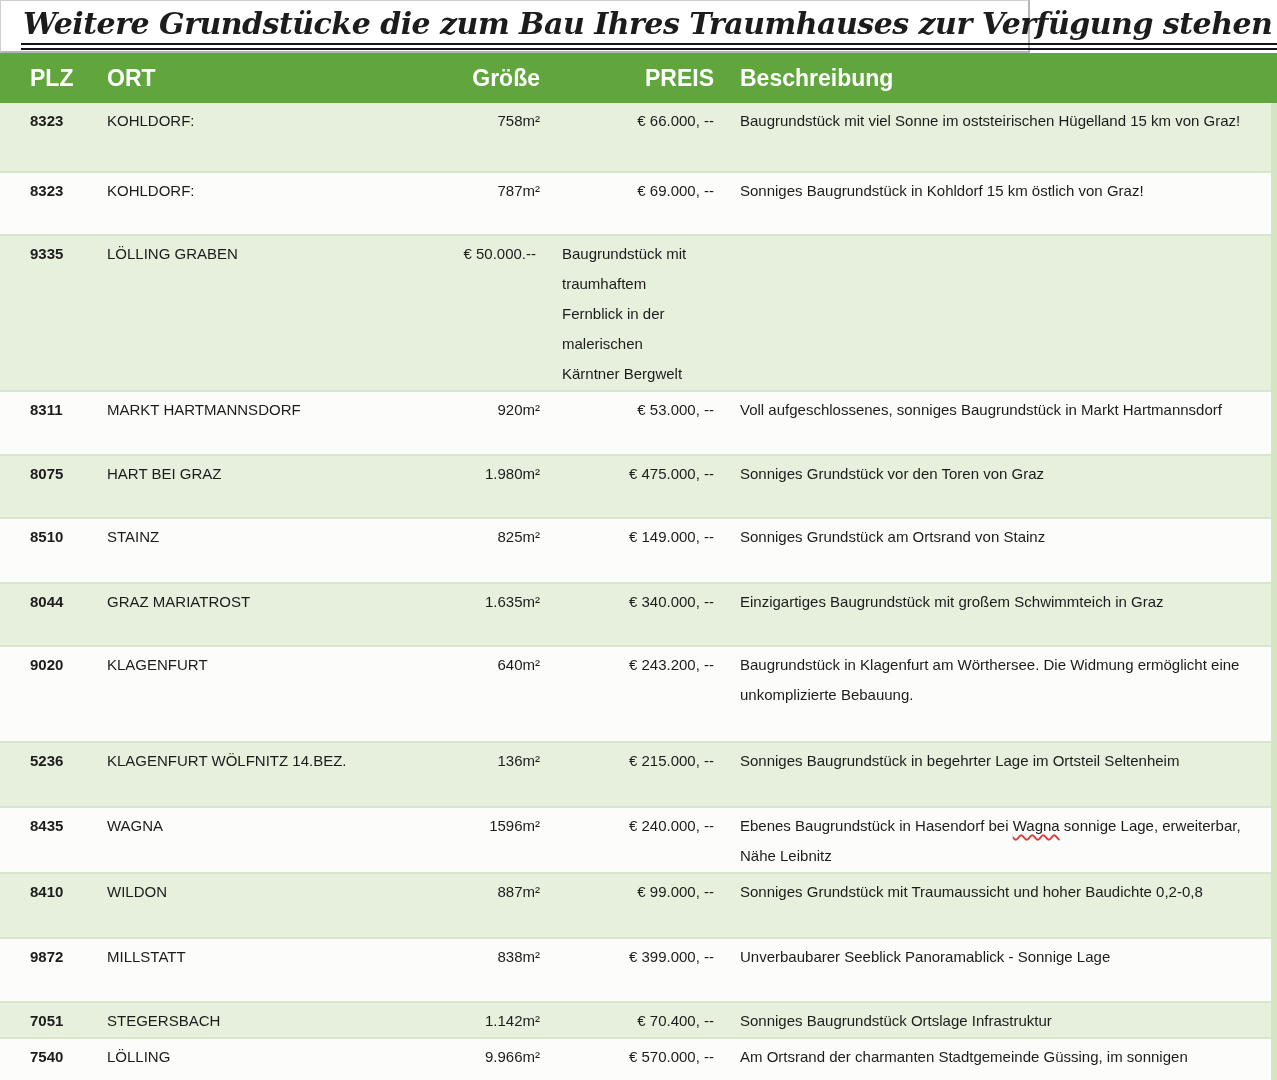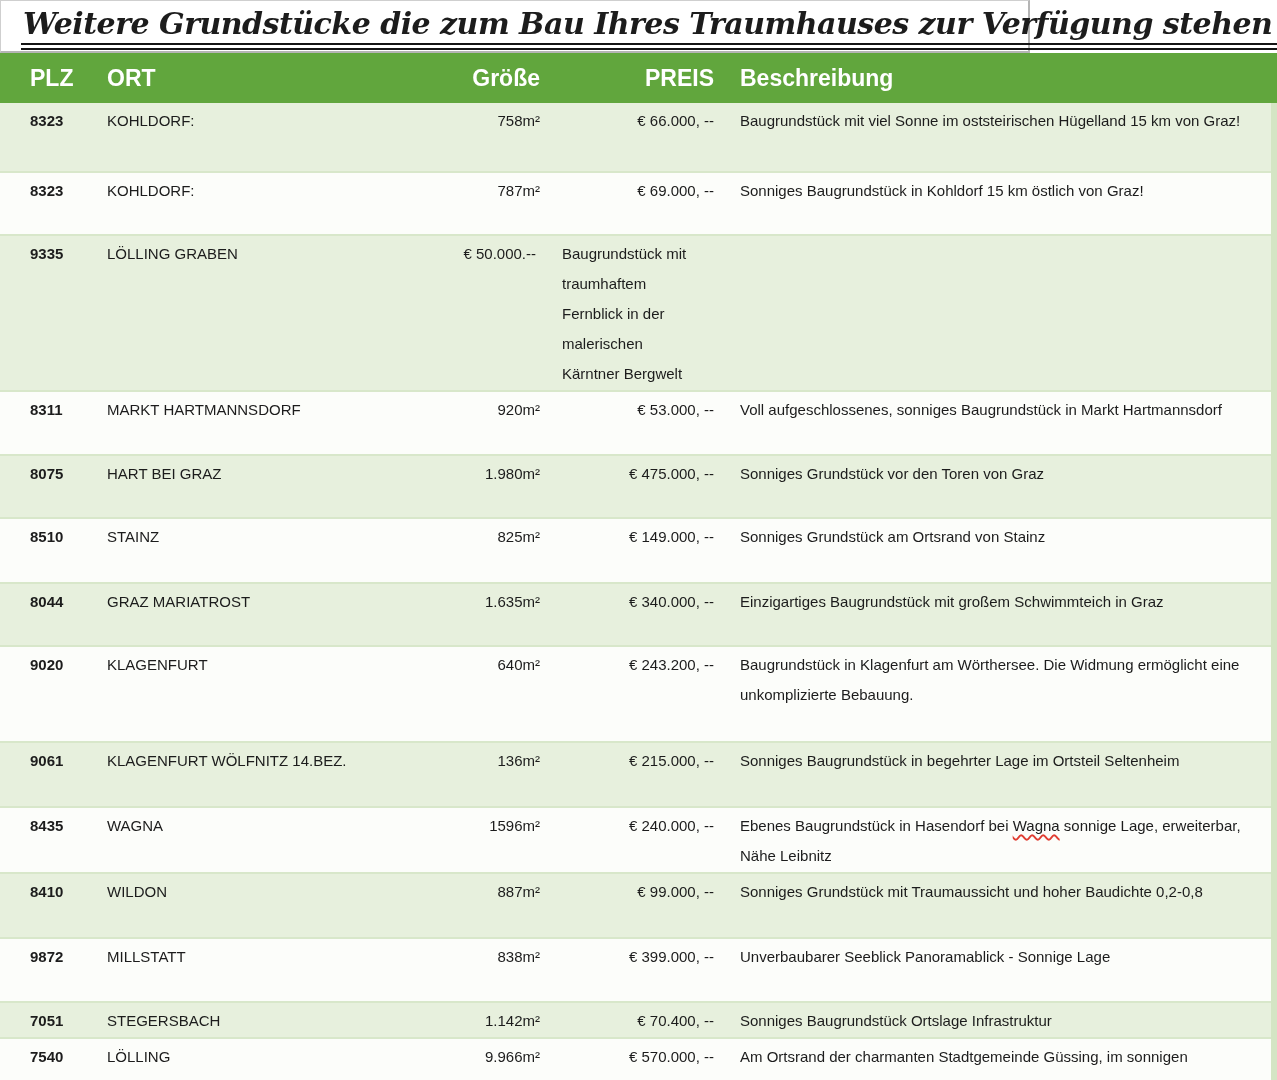--- a/index.html
+++ b/index.html
@@ -138,21 +138,21 @@
 
   <div class="grid row shade-white" style="min-height: 96px;">
     <div class="cell plz">9020</div>
     <div class="cell ort">KLAGENFURT</div>
     <div class="cell groesse">640m²</div>
     <div class="cell preis">€ 243.200, --</div>
     <div class="cell beschreibung">Baugrundstück in Klagenfurt am Wörthersee. Die Widmung ermöglicht eine unkomplizierte Bebauung.</div>
   </div>
 
   <div class="grid row shade-green" style="min-height: 65px;">
-    <div class="cell plz">9061</div>
+    <div class="cell plz">5236</div>
     <div class="cell ort">KLAGENFURT WÖLFNITZ 14.BEZ.</div>
     <div class="cell groesse">136m²</div>
     <div class="cell preis">€ 215.000, --</div>
     <div class="cell beschreibung">Sonniges Baugrundstück in begehrter Lage im Ortsteil Seltenheim</div>
   </div>
 
   <div class="grid row shade-white" style="min-height: 64px;">
     <div class="cell plz">8435</div>
     <div class="cell ort">WAGNA</div>
     <div class="cell groesse">1596m²</div>

